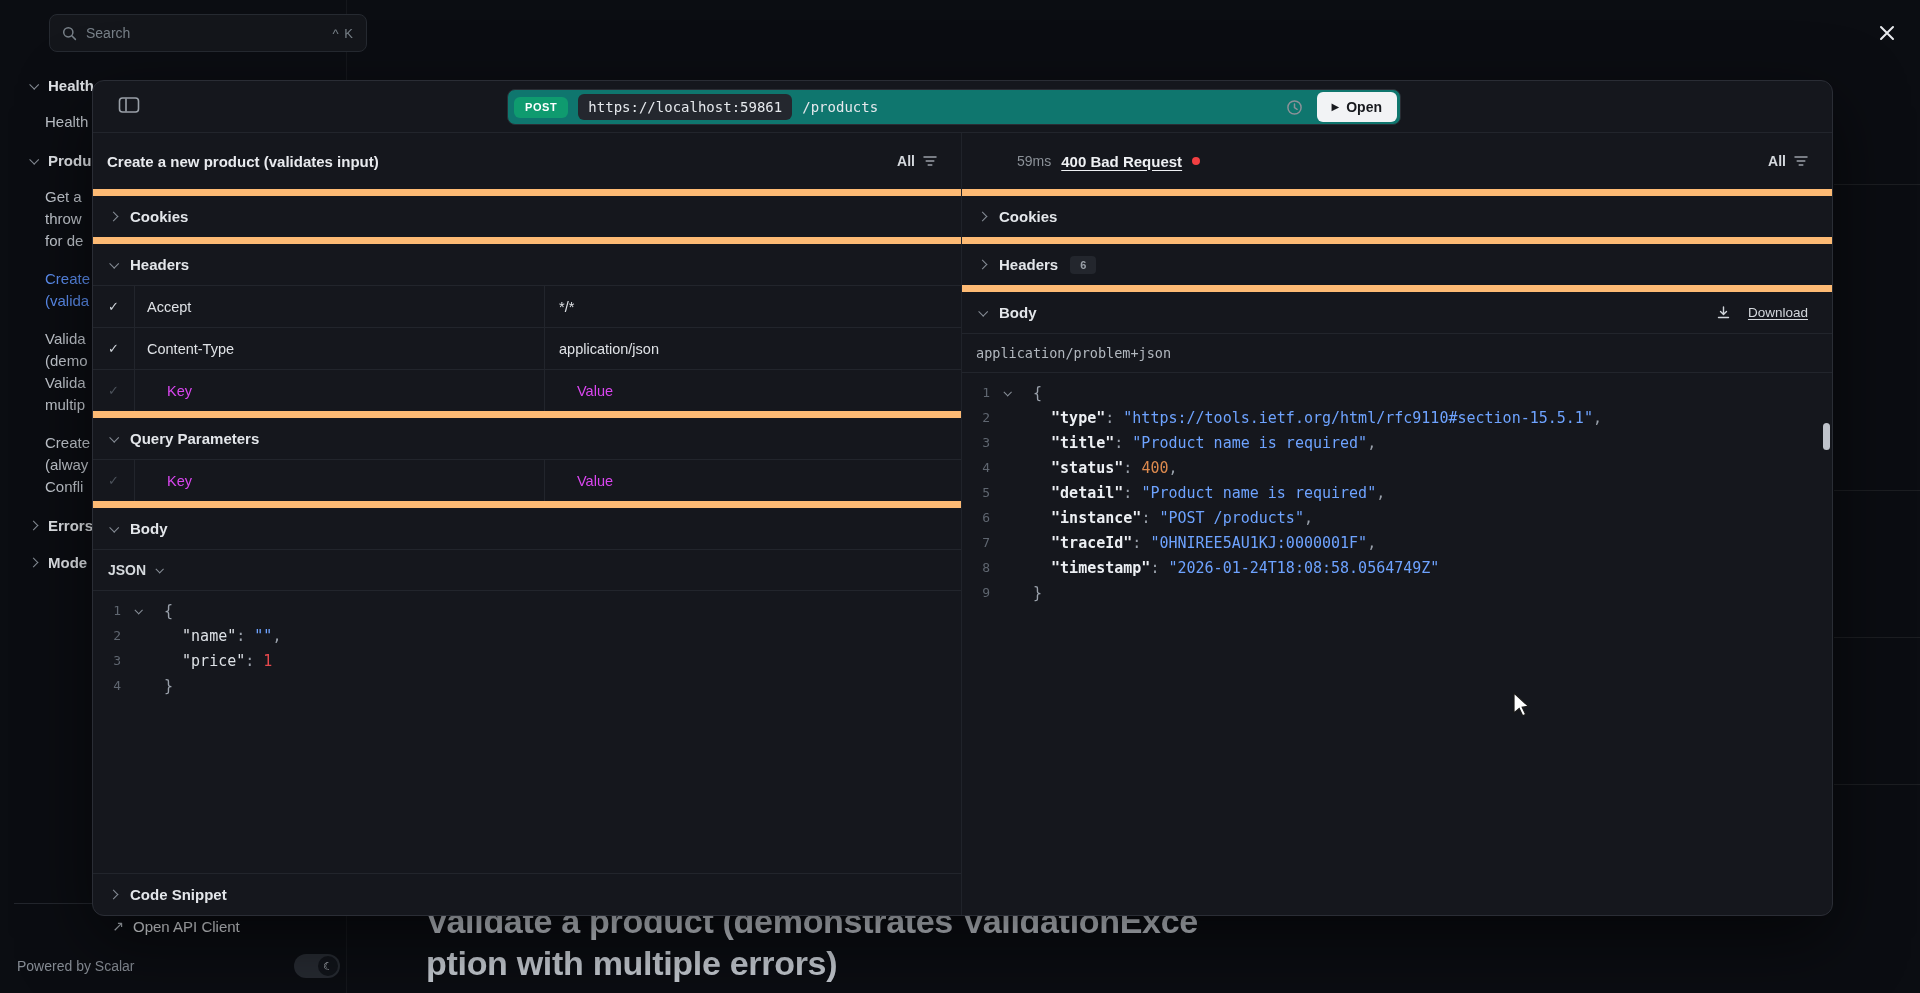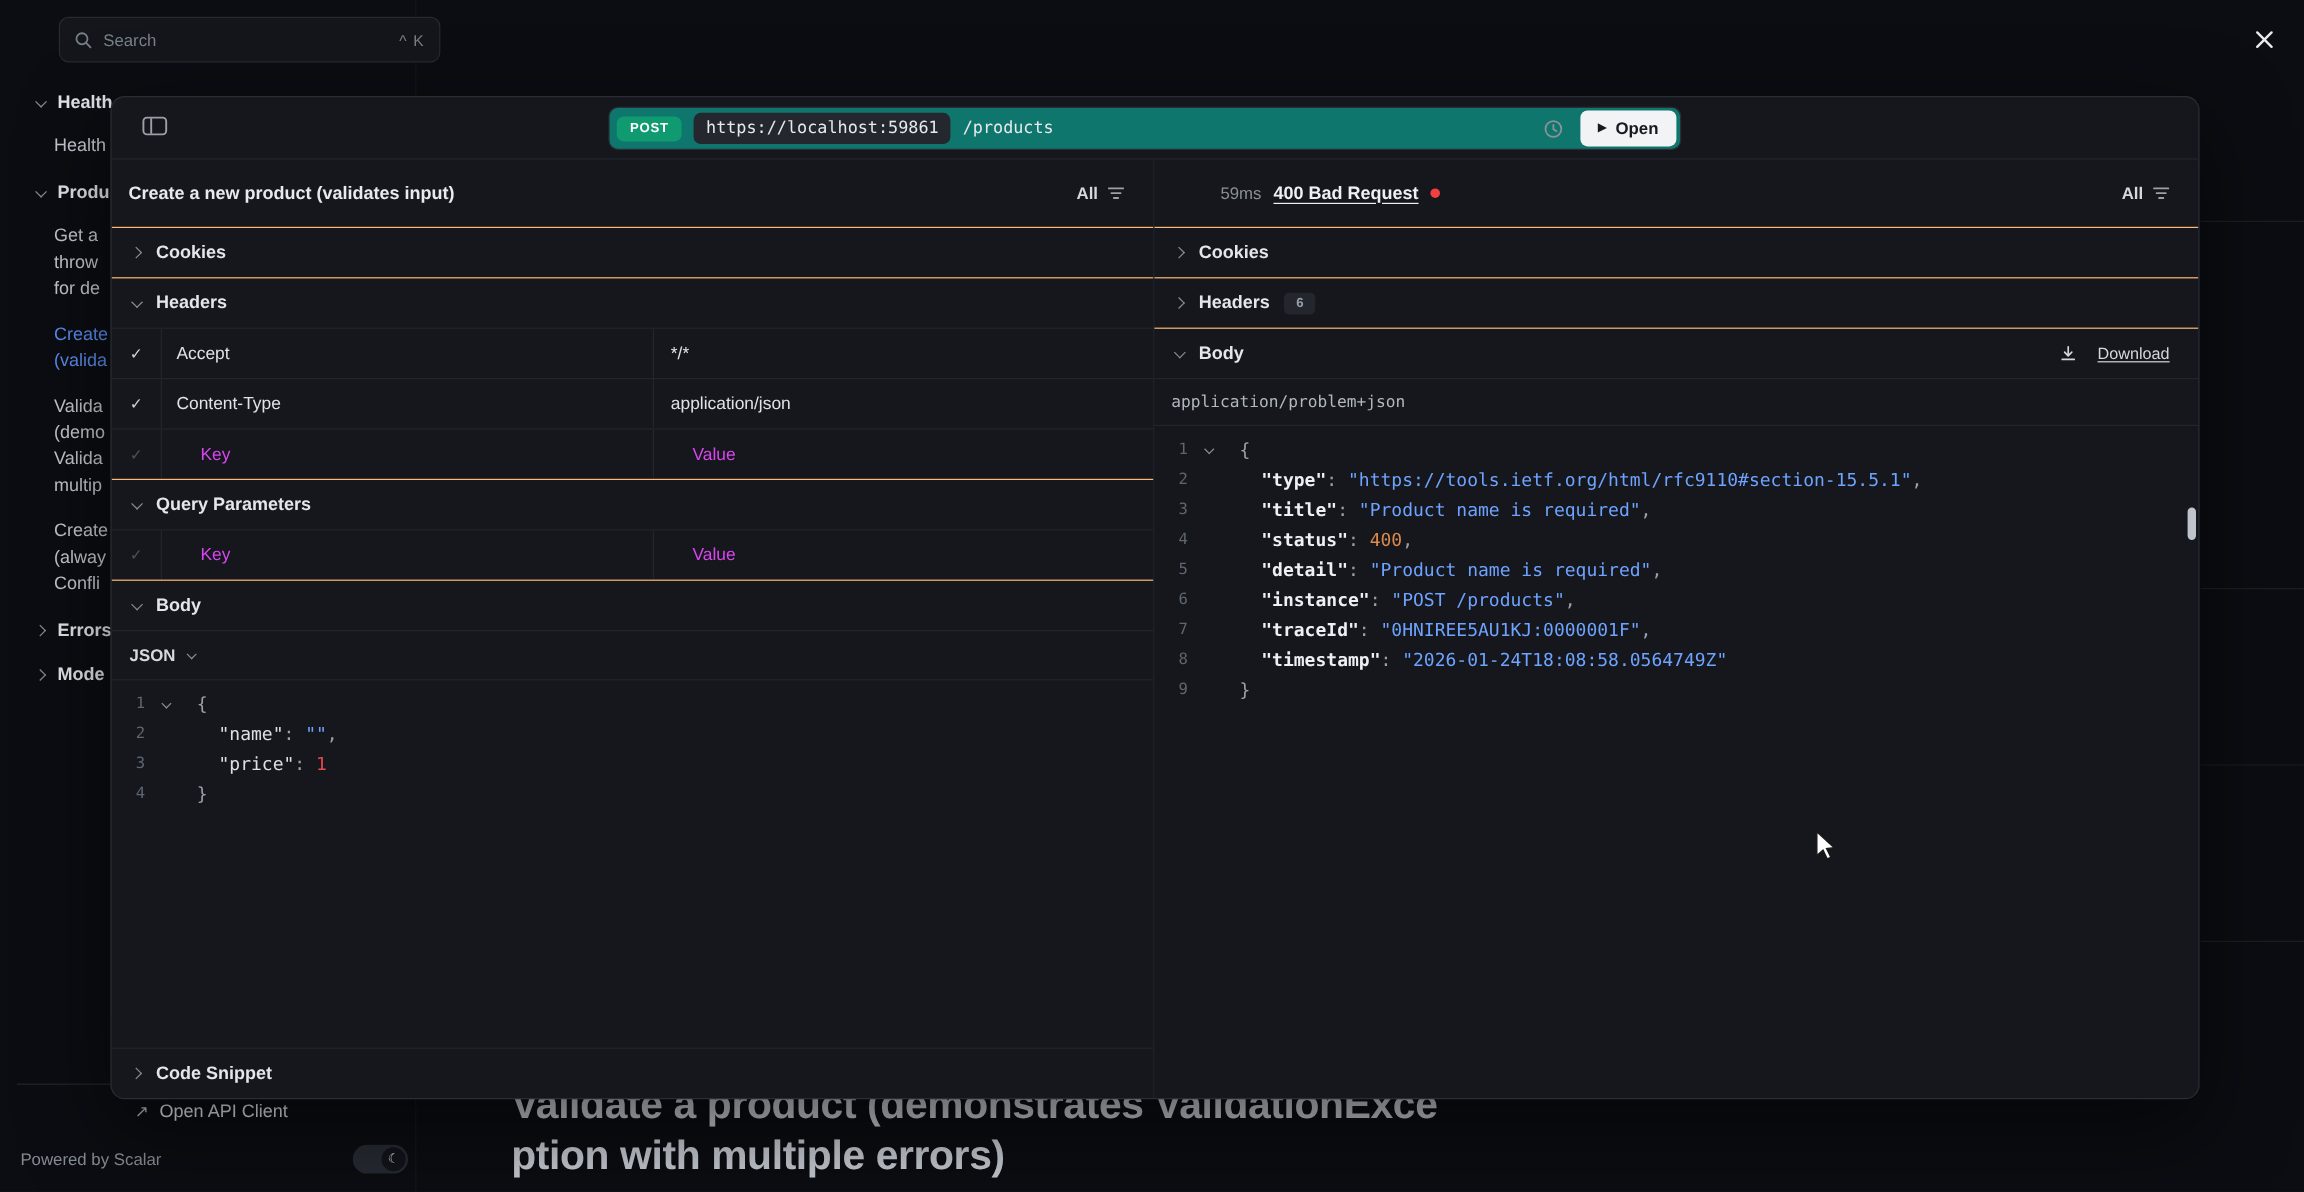--- a/index.html
+++ b/index.html
@@ -91,21 +91,21 @@
 
   .panel-head{height:56px;flex:none;display:flex;align-items:center;justify-content:space-between;padding:0 24px 0 14px;}
   .p-title{font-size:15px;font-weight:600;color:#e8eaee;}
   .filter{display:flex;align-items:center;gap:8px;cursor:pointer;font-size:14px;font-weight:600;color:#d5d9de;}
   .resp-meta{display:flex;align-items:center;gap:10px;margin-left:41px;}
   .duration{font-size:14px;color:#8b9198;}
   .status{font-size:15px;font-weight:600;color:#eef0f3;text-decoration:underline;text-underline-offset:3px;}
   .dot{width:8px;height:8px;border-radius:50%;background:var(--status-red,#f23f42);}
 
   .sec-row{
-    height:41px;flex:none;border-top:1px solid #fdba74;
+    height:41px;flex:none;border-top:7px solid #fdba74;
     display:flex;align-items:center;gap:10px;padding-left:13px;
     font-size:15px;font-weight:600;color:#e3e6ea;cursor:pointer;
   }
   .sec-row.spread{justify-content:space-between;padding-right:24px;}
   .sec-left{display:flex;align-items:center;gap:10px;}
   .badge{
     min-width:18px;height:18px;border-radius:4px;background:#23262d;color:#9aa0a8;
     font-size:11px;font-weight:600;display:flex;align-items:center;justify-content:center;padding:0 4px;margin-left:2px;
   }
   .download{display:flex;align-items:center;gap:18px;font-size:13.5px;font-weight:400;color:#d3d7dc;cursor:pointer;}

